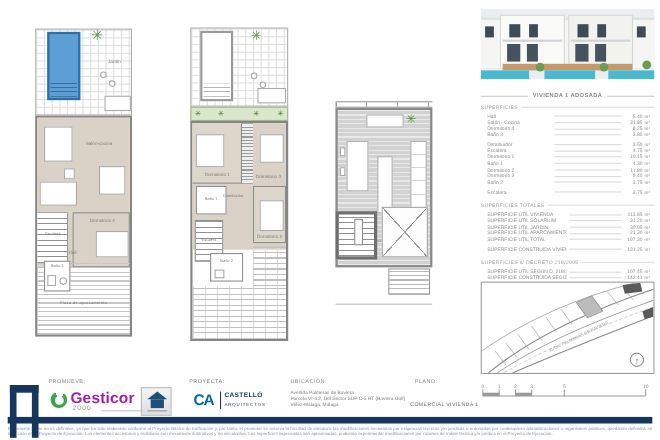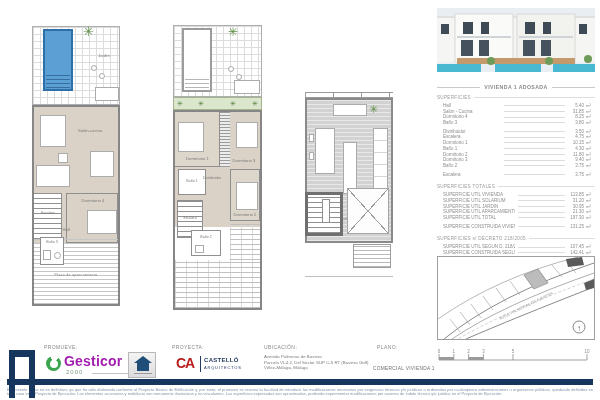--- a/index.html
+++ b/index.html
@@ -62,21 +62,21 @@
          background:conic-gradient(from 40deg,#3aa54d 0 295deg,transparent 295deg 360deg)}
   .gring::after{content:"";position:absolute;left:3.5px;top:3.5px;width:8px;height:8px;border-radius:50%;background:#fff}
   .gesticor{left:64px;top:353px;font-size:14px;color:#a21caf;font-weight:bold;letter-spacing:.2px}
   .g2000{left:66px;top:369px;font-size:6px;color:#7f9c84;letter-spacing:1px}
   .gtag{left:92px;top:373px;width:58px;height:1px;background:#c3c3c3}
   .badge{left:128px;top:352px;width:28px;height:26px;border:1px solid #b8b8b8;
          background:linear-gradient(#f4f4f4,#dddddd)}
   .bhouse{position:absolute;left:8px;top:10px;width:12px;height:8px;background:#1f4e79}
   .broof{position:absolute;left:5px;top:3px;width:0;height:0;border-left:9px solid transparent;
          border-right:9px solid transparent;border-bottom:7px solid #1f4e79}
-  .camark{left:176px;top:355px;font-size:14px;font-weight:bold;color:#b91c1c;letter-spacing:-1px}
+  .camark{left:176px;top:355px;font-size:14px;font-weight:bold;color:#0369a1;letter-spacing:-1px}
   .cadiv{left:200px;top:356px;width:1px;height:16px;background:#233a5e}
   .caname{left:204px;top:357px;font-size:6px;font-weight:bold;color:#233a5e;letter-spacing:.3px}
   .casub{left:204px;top:365px;font-size:4px;color:#233a5e;letter-spacing:.8px}
 
   svg text{font-family:"Liberation Sans",sans-serif}
 </style>
 </head>
 <body>
 
 <div class="page">

